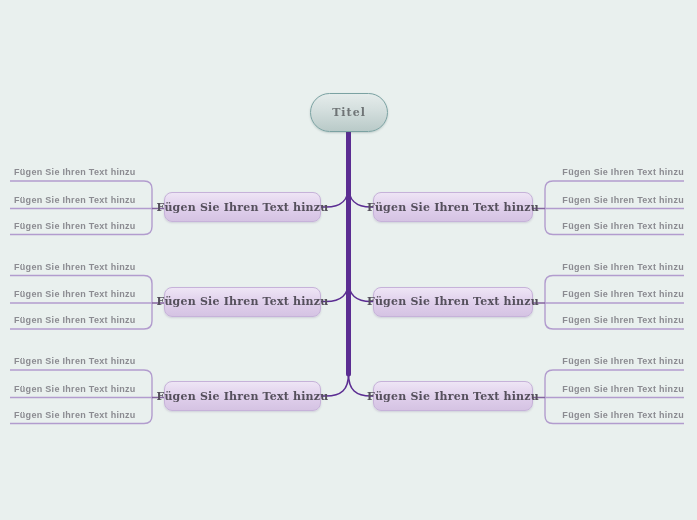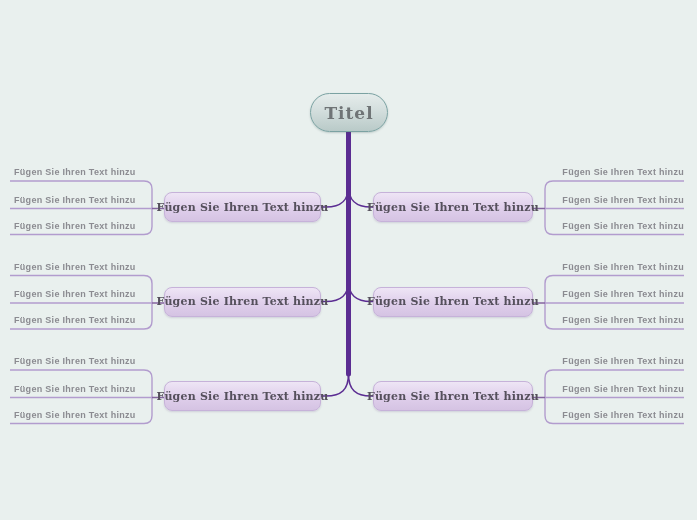--- a/index.html
+++ b/index.html
@@ -13,21 +13,21 @@
   .stroke-trunk{stroke:var(--trunk);stroke-width:5;fill:none;stroke-linecap:round;}
   .stroke-branch{stroke:var(--trunk);stroke-width:1.6;fill:none;}
   .stroke-light{stroke:var(--branch-light);stroke-width:1.4;fill:none;}
   .stroke-mid{stroke:var(--branch-mid);stroke-width:1.5;fill:none;}
 
   .root-node{
     position:absolute;left:310px;top:93px;width:78px;height:39px;
     border-radius:19.5px;border:1px solid var(--node-border);
     background:linear-gradient(180deg,var(--node-top) 0%,#d3dedd 45%,var(--node-bottom) 100%);
     display:flex;align-items:center;justify-content:center;
-    font-family:"DejaVu Serif",serif;font-weight:bold;font-size:17px;
+    font-family:"DejaVu Serif",serif;font-weight:bold;font-size:11px;
     color:#6f7476;letter-spacing:1px;
     box-shadow:0 1px 2px rgba(60,90,90,.25);
     box-sizing:border-box;
   }
   .topic-box{
     position:absolute;height:30px;box-sizing:border-box;
     border-radius:8px;border:1px solid var(--box-border);
     background:linear-gradient(180deg,var(--box-top) 0%,#e0d0ec 50%,var(--box-bottom) 100%);
     display:flex;align-items:center;justify-content:center;
     font-family:"DejaVu Serif",serif;font-weight:bold;font-size:11px;

